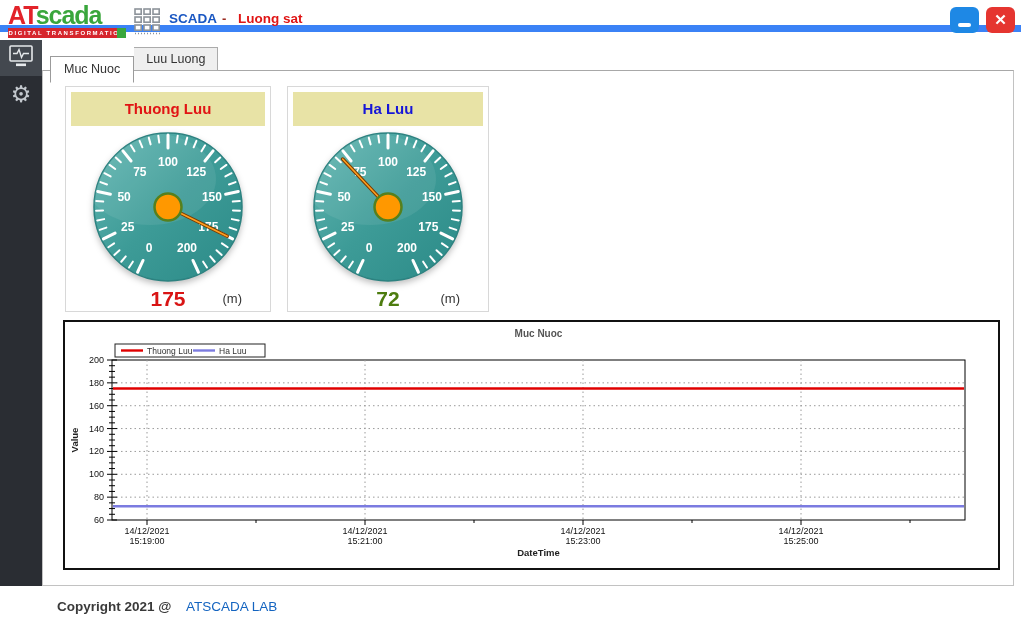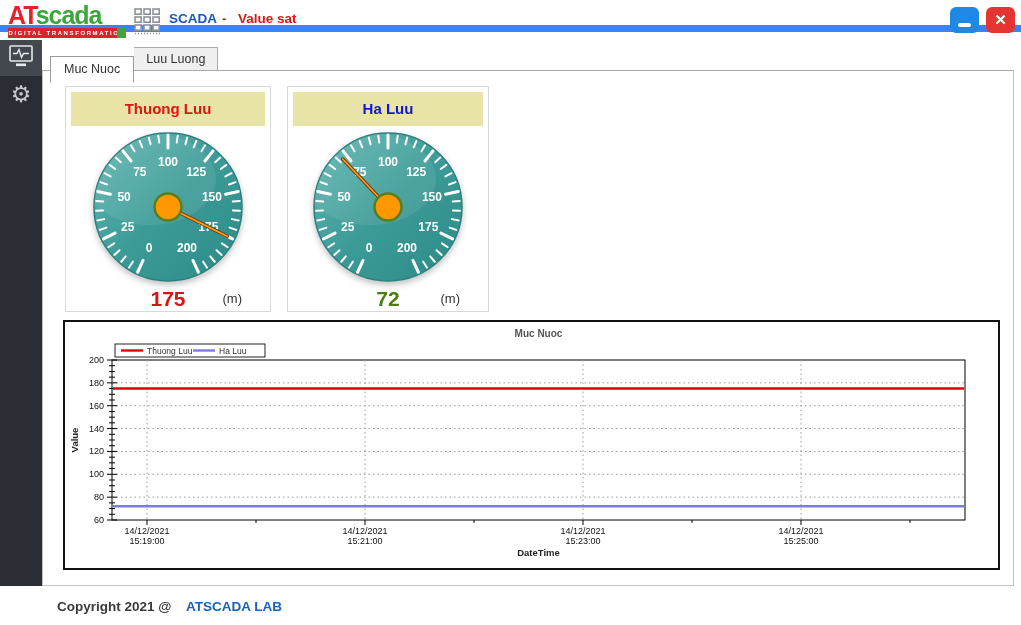--- a/index.html
+++ b/index.html
@@ -52,21 +52,21 @@
   
   #chart-container { position:absolute; left:63px; top:320px; width:937px; height:250px; background:#fff; border:2px solid #111; z-index:2; }
   #chart-container svg { display:block; }
 
   
   #watermark { position:absolute; left:188px; top:222px; font-size:97px; color:rgba(90,90,90,0.10); letter-spacing:2px; white-space:nowrap; z-index:4; pointer-events:none; }
 
   
   #footer { position:absolute; left:0; top:586px; width:895px; height:39px; background:#fff; }
   #footer-copy { position:absolute; left:57px; top:13px; font-size:13.5px; font-weight:bold; color:#3a3a3a; }
-  #footer-brand { position:absolute; left:186px; top:13px; font-size:13.5px; font-weight:bold; color:#1464c0; cursor:pointer; }
+  #footer-brand { position:absolute; left:186px; top:13px; font-size:13.5px; font-weight:normal; color:#1464c0; cursor:pointer; }
 </style>
 </head>
 <body>
 
 <div id="app">
 
   <div id="header">
     <div id="logo">
       <div id="logo-text"><span class="lg-red">AT</span><span class="lg-green">scada</span></div>
       <div id="logo-tagline"><span>DIGITAL TRANSFORMATION</span><span class="tag-green"></span></div>
@@ -82,21 +82,21 @@
             <rect x="20" y="10" width="6.2" height="5.2"></rect>
           <rect x="2" y="18" width="6.2" height="5.2"></rect>
             <rect x="11" y="18" width="6.2" height="5.2"></rect>
             <rect x="20" y="18" width="6.2" height="5.2"></rect>
         </g>
         <line x1="2" y1="26.5" x2="27" y2="26.5" stroke="#8d939a" stroke-width="1.4" stroke-dasharray="1 2"></line>
       </svg>
     </div>
     <div id="menu-scada" class="menu-item">SCADA</div>
     <div id="menu-dash">-</div>
-    <div id="menu-giamsat" class="menu-item">Value sat</div>
+    <div id="menu-giamsat" class="menu-item">Luong sat</div>
     <div id="btn-min" class="win-btn">
         <div class="bar"></div>
       </div>
     <div id="btn-close" class="win-btn">✕</div>
   </div>
 
   <div id="sidebar">
     <div class="side-item active">
       <span>
         <svg width="26" height="27" viewBox="0 0 26 27" fill="none">

